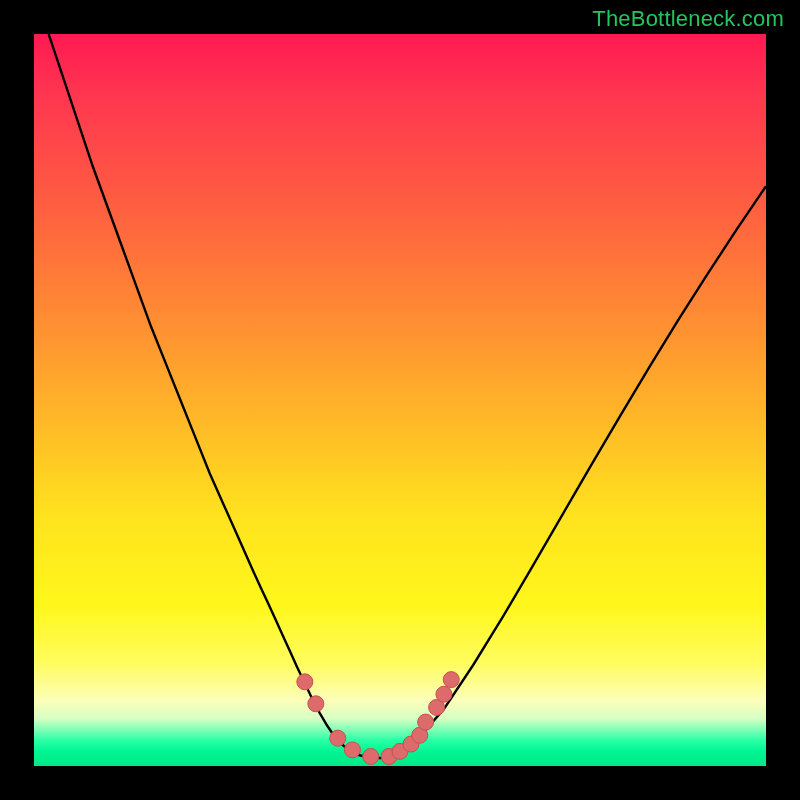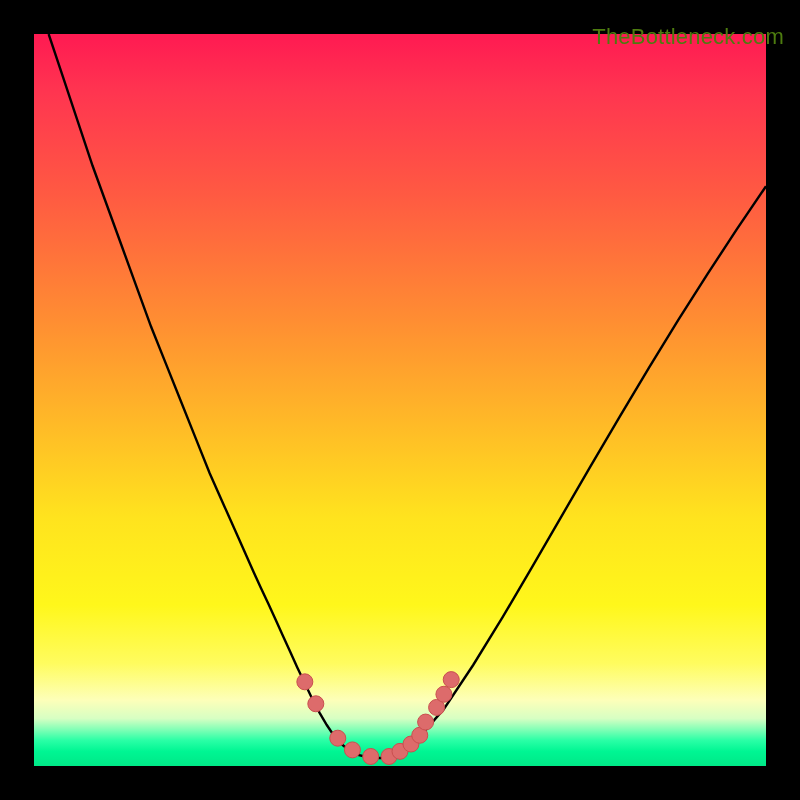--- a/index.html
+++ b/index.html
@@ -54,23 +54,23 @@
   svg.curve {
     position: absolute;
     left: 0;
     top: 0;
     width: 732px;
     height: 732px;
     pointer-events: none;
   }
   .watermark {
     position: absolute;
-    top: 24px;
+    top: 6px;
     right: 16px;
-    color: #4d7c0f;
+    color: #22c55e;
     font-size: 22px;
     font-weight: 500;
     letter-spacing: 0.2px;
     user-select: none;
   }
 </style>
 </head>
 <body>
 
 <div class="frame">

